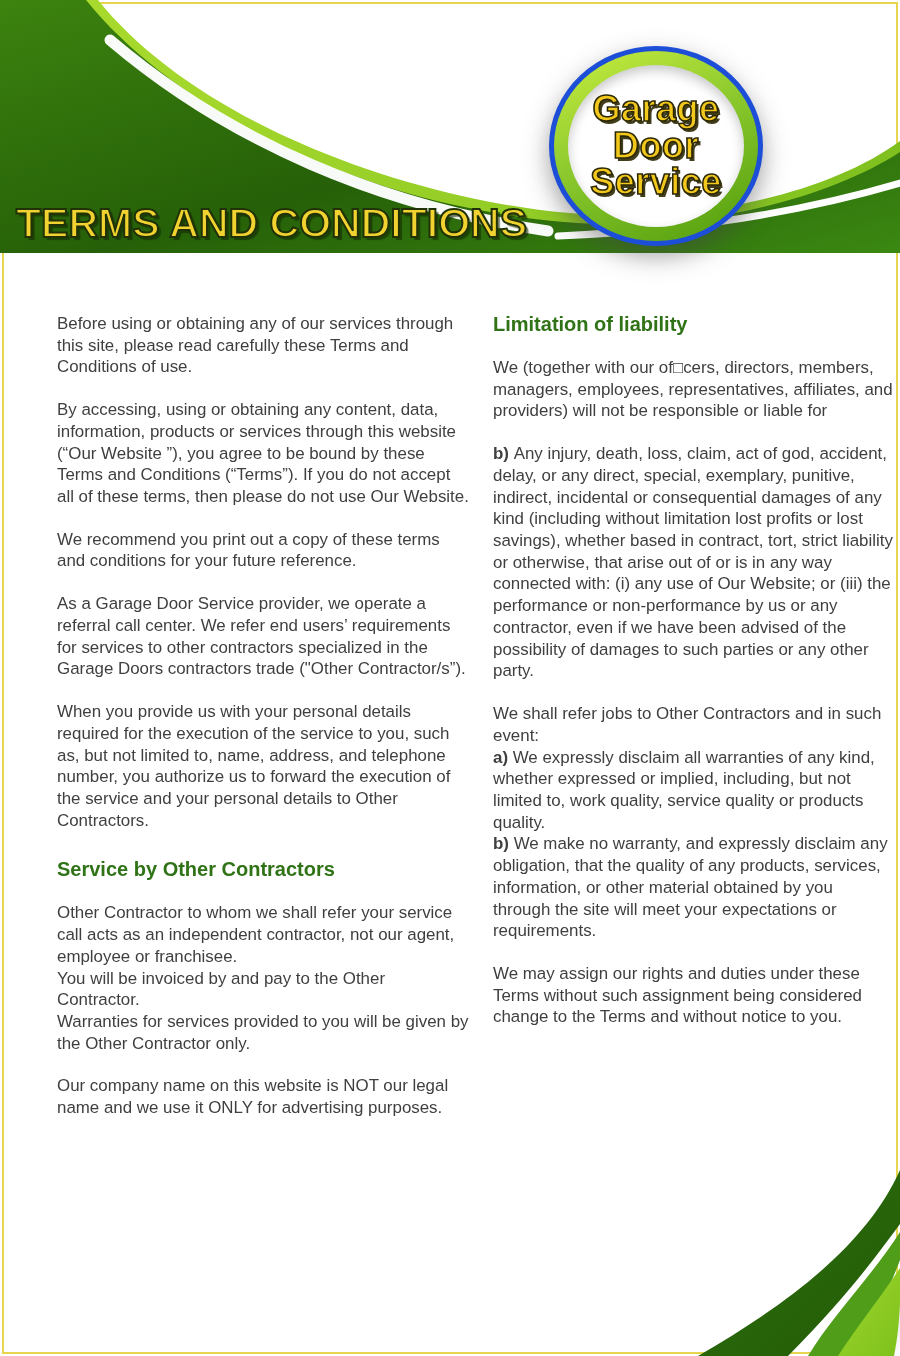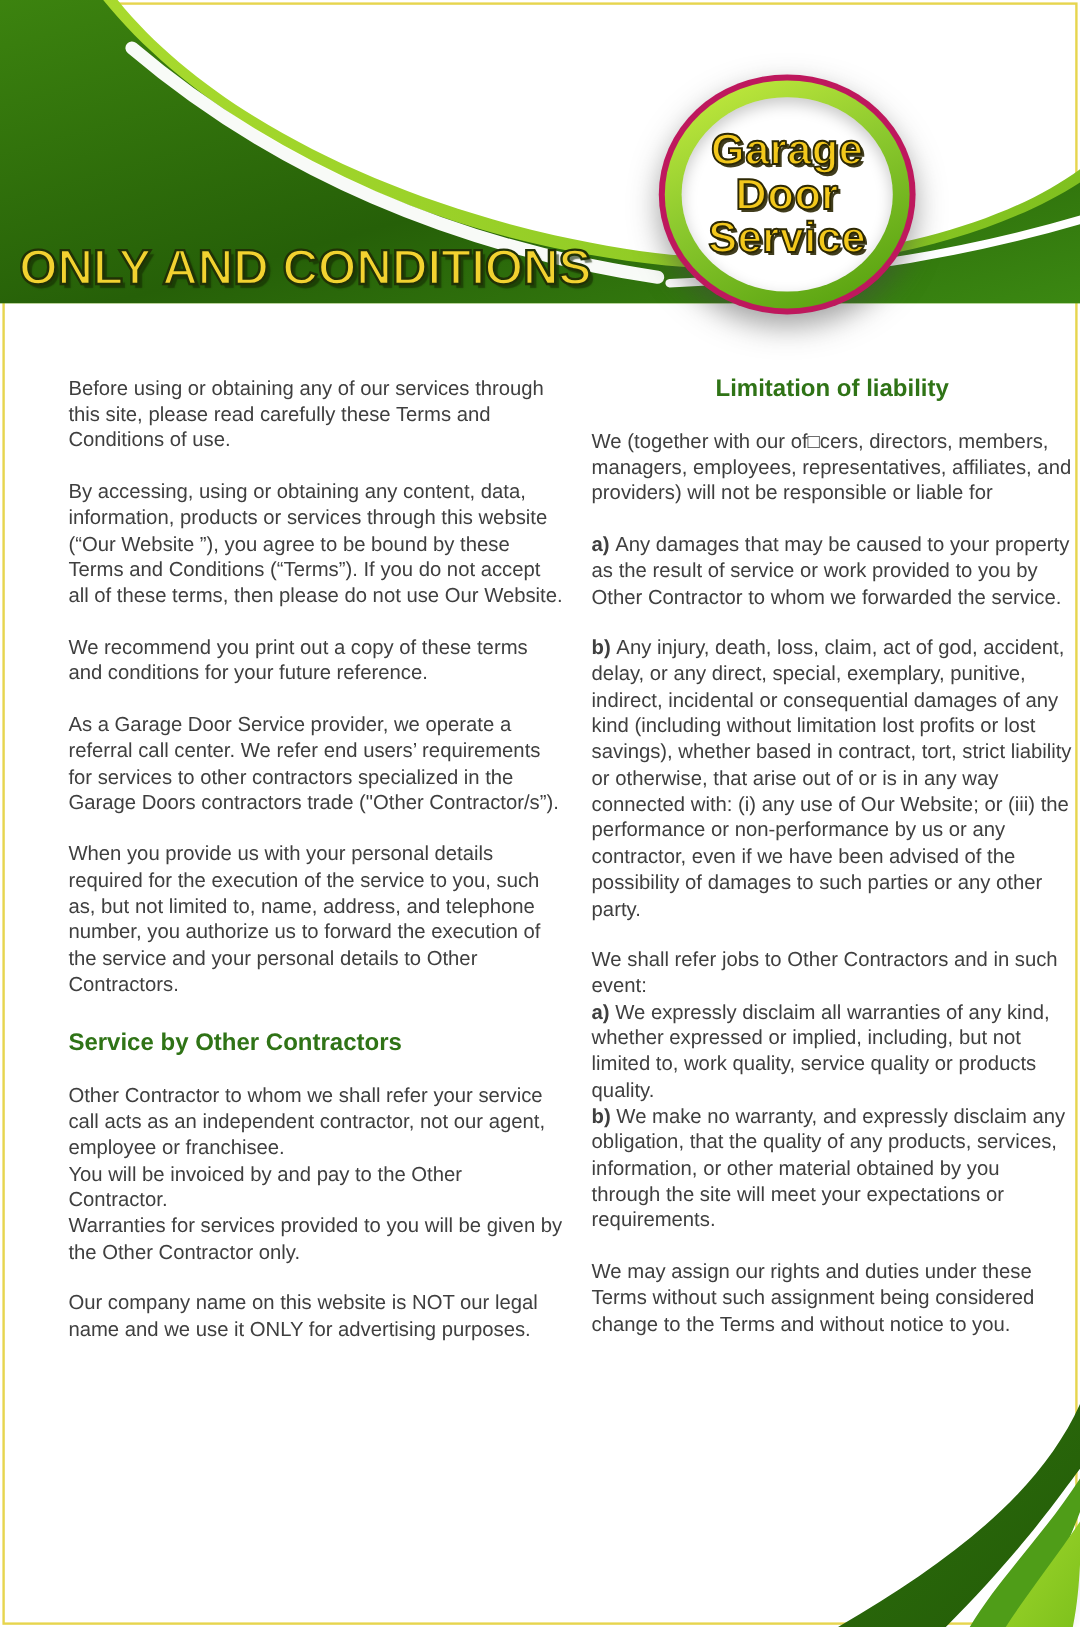--- a/index.html
+++ b/index.html
@@ -17,22 +17,22 @@
   .header svg{display:block; width:900px; height:253px;}
   .page-title{
     position:absolute; left:16px; top:200px; margin:0;
     font-size:41px; font-weight:800; letter-spacing:0;
     color:var(--title-yellow,#f2d230);
     -webkit-text-stroke:2px #203206;
     text-shadow:3px 3px 1px rgba(20,40,4,.6);
     white-space:nowrap;
   }
   .badge{
-    position:absolute; left:549px; top:62px; width:214px; height:200px;
-    border-radius:50%; background:#be185d;
+    position:absolute; left:549px; top:46px; width:214px; height:200px;
+    border-radius:50%; background:#1d4ed8;
     box-shadow:0 10px 24px rgba(70,70,70,.5);
   }
   .badge-ring{position:absolute; inset:5px; border-radius:50%;
     background:linear-gradient(155deg,#c3ea3d 5%,var(--lime-green,#8cc92e) 45%,#55a00e 95%);}
   .badge-inner{position:absolute; inset:19px; border-radius:50%; background:#fff;
     box-shadow:inset 0 5px 12px rgba(0,0,0,.22);}
   .badge-text{
     position:absolute; inset:0; display:flex; flex-direction:column;
     align-items:center; justify-content:center;
     font-weight:700; font-size:36px; line-height:1.02; letter-spacing:.5px;
@@ -49,21 +49,21 @@
   .col-left{flex:0 0 412px;}
   .col-right{flex:1;}
   .content p{
     margin:0 0 21px; font-size:16.9px; line-height:1.285;
     color:var(--body-text,#3f3f3f); white-space:pre-line;
   }
   .content h2{
     margin:27px 0 21px; font-size:20px; font-weight:700;
     color:var(--heading-green,#2f7316);
   }
-  .content h2:first-child{margin-top:0;text-align:center;}
+  .content h2:first-child{margin-top:0;}
   .content b{font-weight:700;}
   
   .waves{position:absolute; right:0; bottom:0; width:380px; height:220px; z-index:3; pointer-events:none;}
 </style>
 </head>
 <body>
 
 <div class="page">
   <div class="page-border"></div>
 
@@ -79,21 +79,21 @@
           <stop offset="0.55" stop-color="#266008"></stop>
           <stop offset="1" stop-color="#3b8812"></stop>
         </linearGradient>
       </defs>
       <path d="M0,0 L98,0 C172,92 312,162 462,196 C552,216 618,219 688,212 C768,204 850,178 900,141 L900,253 L0,253 Z" fill="url(#gLime)"></path>
       <path d="M0,0 L86,0 C160,92 300,170 450,204 C540,224 610,228 680,221 C760,213 845,188 900,152 L900,253 L0,253 Z" fill="url(#gDark)"></path>
       <path d="M110,40 C230,142 380,206 548,231" fill="none" stroke="#ffffff" stroke-width="11" stroke-linecap="round" opacity="0.97"></path>
       <path d="M558,236 C680,231 800,213 904,182" fill="none" stroke="#ffffff" stroke-width="7" stroke-linecap="round"></path>
     </svg>
 
-    <h1 class="page-title">ONLY AND CONDITIONS</h1>
+    <h1 class="page-title">TERMS AND CONDITIONS</h1>
 
     <div class="badge">
       <div class="badge-ring"></div>
       <div class="badge-inner"></div>
       <div class="badge-text">
         <div>Garage</div>
         <div>Door</div>
         <div>Service</div>
       </div>
     </div>
@@ -108,21 +108,20 @@
         <p><span>When you provide us with your personal details required for the execution of the service to you, such as, but not limited to, name, address, and telephone number, you authorize us to forward the execution of the service and your personal details to Other Contractors.</span></p>
         <h2><span>Service by Other Contractors</span></h2>
         <p><span>Other Contractor to whom we shall refer your service call acts as an independent contractor, not our agent, employee or franchisee.
 You will be invoiced by and pay to the Other Contractor.
 Warranties for services provided to you will be given by the Other Contractor only.</span></p>
         <p><span>Our company name on this website is NOT our legal name and we use it ONLY for advertising purposes.</span></p>
       </section>
     <section class="col col-right">
         <h2><span>Limitation of liability</span></h2>
         <p><span>We (together with our of□cers, directors, members, managers, employees, representatives, affiliates, and providers) will not be responsible or liable for</span></p>
-        <p><b>a) </b><span>Any damages that may be caused to your property as the result of service or work provided to you by Other Contractor to whom we forwarded the service.</span></p>
         <p><b>b) </b><span>Any injury, death, loss, claim, act of god, accident, delay, or any direct, special, exemplary, punitive, indirect, incidental or consequential damages of any kind (including without limitation lost profits or lost savings), whether based in contract, tort, strict liability or otherwise, that arise out of or is in any way connected with: (i) any use of Our Website; or (iii) the performance or non-performance by us or any contractor, even if we have been advised of the possibility of damages to such parties or any other party.</span></p>
         <p><span>We shall refer jobs to Other Contractors and in such event:
 </span><b>a) </b><span>We expressly disclaim all warranties of any kind, whether expressed or implied, including, but not limited to, work quality, service quality or products quality.
 </span><b>b) </b><span>We make no warranty, and expressly disclaim any obligation, that the quality of any products, services, information, or other material obtained by you through the site will meet your expectations or requirements.</span></p>
         <p><span>We may assign our rights and duties under these Terms without such assignment being considered change to the Terms and without notice to you.</span></p>
       </section>
   </div>
 
   <svg class="waves" viewBox="0 0 380 220" aria-hidden="true">
     <defs>

